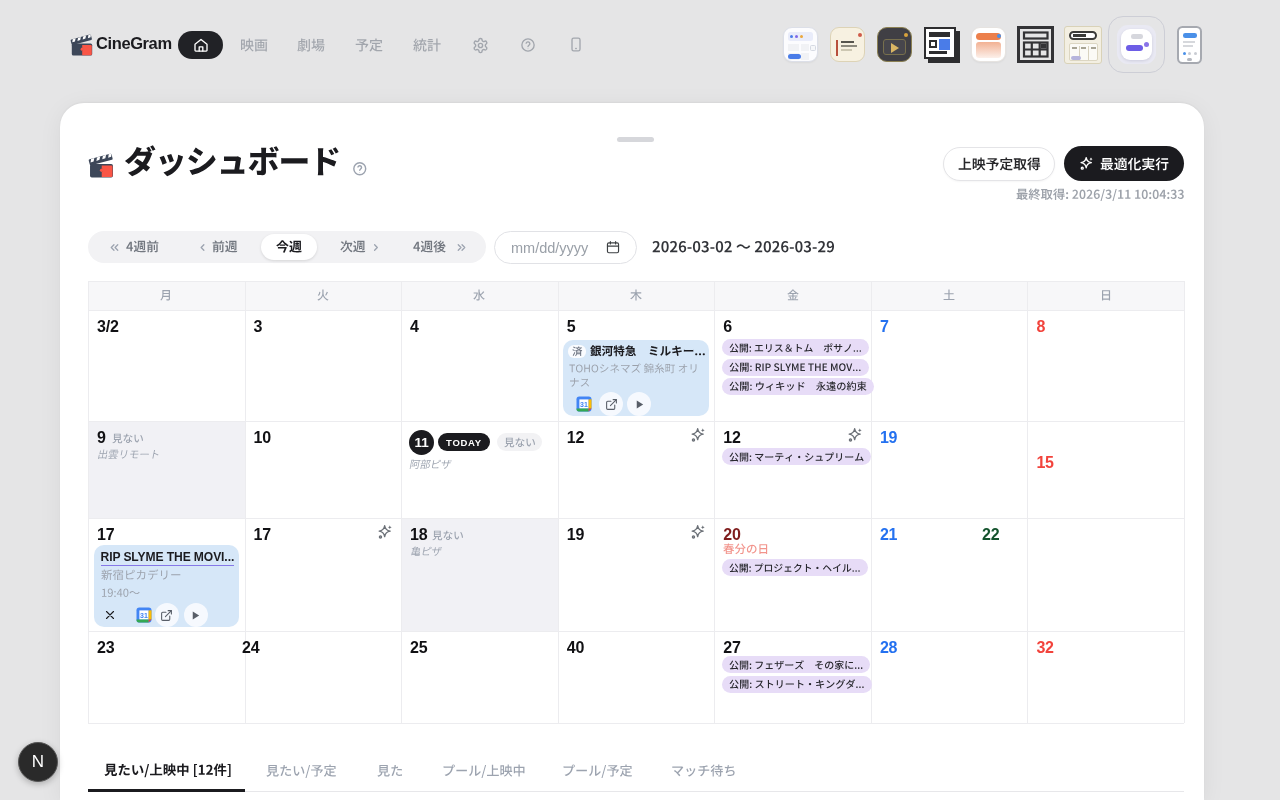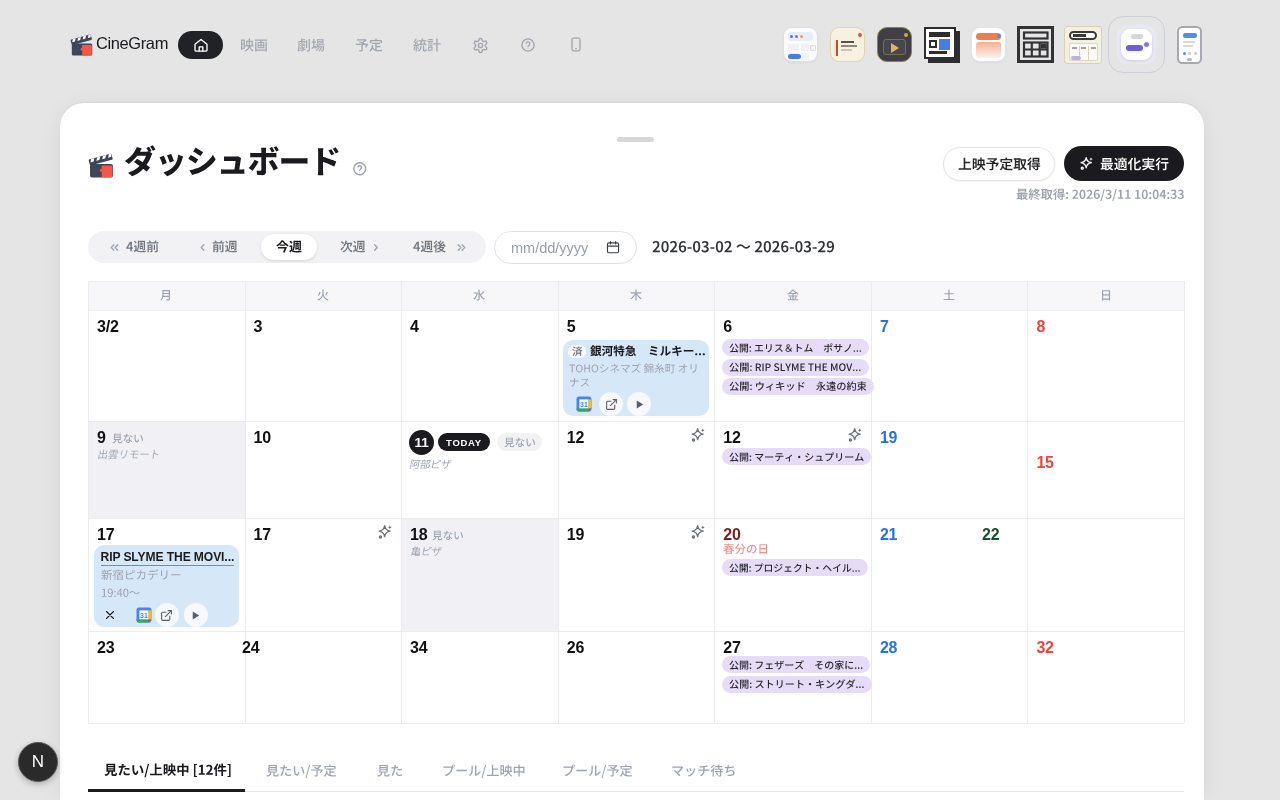--- a/index.html
+++ b/index.html
@@ -23,21 +23,21 @@
 <path d="M4 6.4 L7 6.2 5.6 9 2.7 9.2Z" fill="#fff"></path>
         <path d="M9.4 6.4 L12.4 6.2 11 9 8.1 9.2Z" fill="#fff"></path>
 <path d="M14.8 6.4 L17.8 6.2 16.4 9 13.5 9.2Z" fill="#fff"></path>
         <path d="M20.2 6.4 L22.6 6.3 21.8 9 18.9 9.2Z" fill="#fff"></path>
 </g>
 <rect x="1.8" y="10.6" width="20.4" height="12" rx="1.6" fill="#3d4759"></rect>
 <path d="M12.2 12.1 h8.6 a1 1 0 0 1 1 1 v8.2 a1 1 0 0 1 -1 1 h-8.6 v-4.2 a2.1 2.1 0 0 0 0-3.6 Z" fill="#f95546"></path>
 <circle cx="12.2" cy="16.2" r="1.6" fill="#f95546"></circle>
 </svg>
   </div>
-<div class="abs" style="left:96px;top:34px;font-size:16.5px;font-weight:normal;color:#1b1b1f;letter-spacing:-0.4px">CineGram</div>
+<div class="abs" style="left:96px;top:34px;font-size:16.5px;font-weight:bold;color:#1b1b1f;letter-spacing:-0.4px">CineGram</div>
 <div class="pillbtn" style="left:178px;top:31px;width:45px;height:28px;background:#212226">
     <svg width="16" height="16" viewBox="0 0 24 24" fill="none" stroke="#fff" stroke-width="2" stroke-linecap="round" stroke-linejoin="round">
 <path d="M3 10.8 12 3.6l9 7.2V20a1.2 1.2 0 0 1-1.2 1.2H4.2A1.2 1.2 0 0 1 3 20Z"></path>
       <path d="M9.3 21v-6.3h5.4V21"></path>
     </svg>
   </div>
 <div class="abs" style="left:240px;top:38px">
     <svg class="jt " width="28.0" height="14.0" viewBox="0 -880 2000 1000" style="overflow:visible">
       <path fill="#a2a6ad" d="M375 -360H969V-274H375ZM435 -689H915V-328H827V-603H520V-328H435ZM623 -838H711V-454Q711 -373 700 -296Q689 -219 656 -149Q622 -80 557 -22Q492 37 382 82Q376 71 366 58Q356 45 345 32Q333 19 323 11Q424 -29 484 -80Q544 -131 574 -191Q604 -251 614 -317Q623 -384 623 -455ZM722 -325Q751 -209 814 -121Q876 -32 975 11Q965 20 953 33Q942 47 931 61Q921 76 914 88Q808 33 742 -69Q677 -170 643 -307ZM114 -775H348V-106H114V-191H262V-690H114ZM120 -487H315V-404H120ZM71 -775H157V-21H71Z M1137 -67H1862V23H1137ZM1054 -781H1946V-692H1054ZM1085 -607H1178V84H1085ZM1825 -607H1917V82H1825ZM1449 -755H1544V-556H1449ZM1455 -559H1538V-173H1455ZM1337 -332V-220H1657V-332ZM1337 -516V-406H1657V-516ZM1259 -594H1739V-142H1259Z"></path>
     </svg>
@@ -308,22 +308,22 @@
 <div class="abs cellnum" style="left:1036.4px;top:454px;color:#f2433c">15</div>
 <div class="abs cellnum" style="left:97.0px;top:526px;color:#111114">17</div>
 <div class="abs cellnum" style="left:253.6px;top:526px;color:#111114">17</div>
 <div class="abs cellnum" style="left:410.1px;top:526px;color:#111114">18</div>
 <div class="abs cellnum" style="left:566.7px;top:526px;color:#111114">19</div>
 <div class="abs cellnum" style="left:723.3px;top:526px;color:#7f1d1d">20</div>
 <div class="abs cellnum" style="left:879.9px;top:526px;color:#2471f0">21</div>
 <div class="abs cellnum" style="left:982px;top:526px;color:#14532d">22</div>
 <div class="abs cellnum" style="left:97.0px;top:639px;color:#111114">23</div>
 <div class="abs cellnum" style="left:242px;top:639px;color:#111114">24</div>
-<div class="abs cellnum" style="left:410.1px;top:639px;color:#111114">34</div>
-<div class="abs cellnum" style="left:566.7px;top:639px;color:#111114">26</div>
+<div class="abs cellnum" style="left:410.1px;top:639px;color:#111114">25</div>
+<div class="abs cellnum" style="left:566.7px;top:639px;color:#111114">40</div>
 <div class="abs cellnum" style="left:723.3px;top:639px;color:#111114">27</div>
 <div class="abs cellnum" style="left:879.9px;top:639px;color:#2471f0">28</div>
 <div class="abs cellnum" style="left:1036.4px;top:639px;color:#f2433c">32</div>
 <div class="abs" style="left:112.0px;top:433px">
     <svg class="jt " width="31.8" height="10.6" viewBox="0 -880 3000 1000" style="overflow:visible">
       <path fill="#9ca3af" d="M272 -564V-479H728V-564ZM272 -401V-315H728V-401ZM272 -727V-643H728V-727ZM180 -811H824V-231H180ZM556 -294H653V-49Q653 -26 662 -20Q670 -13 701 -13Q707 -13 725 -13Q742 -13 763 -13Q784 -13 803 -13Q821 -13 830 -13Q850 -13 859 -23Q869 -32 873 -62Q877 -92 879 -152Q889 -144 905 -137Q920 -129 937 -123Q954 -117 967 -114Q962 -38 949 3Q936 44 910 60Q884 76 839 76Q832 76 817 76Q801 76 782 76Q763 76 744 76Q725 76 710 76Q696 76 689 76Q637 76 608 65Q578 54 567 27Q556 -1 556 -48ZM314 -264H416Q408 -197 392 -142Q375 -86 340 -43Q305 0 244 33Q184 65 89 86Q85 74 76 58Q67 43 56 28Q45 12 35 3Q119 -14 172 -38Q224 -62 253 -95Q282 -127 295 -169Q308 -211 314 -264Z M1091 -641Q1121 -638 1154 -636Q1188 -635 1218 -635Q1276 -635 1336 -640Q1397 -646 1457 -658Q1516 -669 1570 -686L1573 -594Q1527 -581 1468 -570Q1409 -559 1345 -552Q1281 -545 1218 -545Q1190 -545 1159 -546Q1128 -547 1098 -548ZM1460 -799Q1454 -774 1445 -736Q1435 -698 1424 -656Q1412 -614 1400 -575Q1376 -503 1340 -423Q1304 -342 1262 -266Q1220 -190 1177 -133L1081 -182Q1115 -223 1148 -273Q1181 -324 1211 -378Q1240 -433 1264 -484Q1288 -536 1303 -579Q1320 -629 1334 -692Q1348 -755 1350 -810ZM1695 -489Q1694 -458 1694 -430Q1694 -402 1695 -372Q1696 -349 1697 -312Q1699 -276 1701 -235Q1703 -194 1704 -157Q1706 -120 1706 -97Q1706 -55 1687 -20Q1669 15 1629 36Q1589 57 1523 57Q1465 57 1417 40Q1370 23 1342 -11Q1313 -45 1313 -97Q1313 -144 1340 -180Q1366 -216 1413 -237Q1460 -257 1522 -257Q1608 -257 1680 -233Q1752 -208 1810 -172Q1867 -135 1909 -98L1856 -13Q1827 -39 1792 -67Q1757 -96 1714 -121Q1672 -145 1622 -161Q1573 -177 1517 -177Q1467 -177 1437 -157Q1406 -137 1406 -106Q1406 -74 1432 -54Q1459 -34 1510 -34Q1548 -34 1570 -47Q1593 -59 1602 -81Q1611 -103 1611 -130Q1611 -156 1610 -200Q1608 -244 1605 -295Q1603 -346 1601 -398Q1598 -449 1597 -489ZM1883 -451Q1855 -474 1813 -501Q1771 -527 1727 -551Q1683 -576 1649 -591L1700 -668Q1727 -656 1761 -639Q1795 -622 1829 -603Q1863 -584 1892 -566Q1921 -547 1940 -534Z M2239 -705Q2236 -691 2234 -671Q2232 -651 2231 -631Q2229 -611 2229 -597Q2229 -566 2229 -528Q2230 -490 2231 -451Q2232 -411 2236 -372Q2244 -293 2260 -234Q2276 -175 2301 -142Q2326 -109 2359 -109Q2378 -109 2395 -127Q2412 -145 2427 -175Q2442 -205 2455 -240Q2467 -276 2476 -309L2555 -216Q2523 -131 2492 -80Q2460 -30 2427 -8Q2394 14 2357 14Q2307 14 2261 -20Q2216 -55 2183 -134Q2150 -213 2136 -345Q2131 -389 2129 -440Q2126 -491 2125 -537Q2125 -583 2125 -613Q2125 -632 2123 -659Q2122 -687 2117 -707ZM2751 -680Q2778 -645 2803 -599Q2829 -552 2850 -498Q2871 -444 2888 -388Q2904 -332 2915 -277Q2926 -222 2930 -173L2827 -133Q2821 -198 2807 -269Q2793 -340 2771 -409Q2749 -479 2719 -540Q2690 -602 2652 -647Z"></path>
     </svg>
   </div>
 <div class="abs" style="left:97.0px;top:449px">
     <svg class="jt " width="62.4" height="10.4" viewBox="0 -880 6000 1000" style="overflow:visible">

